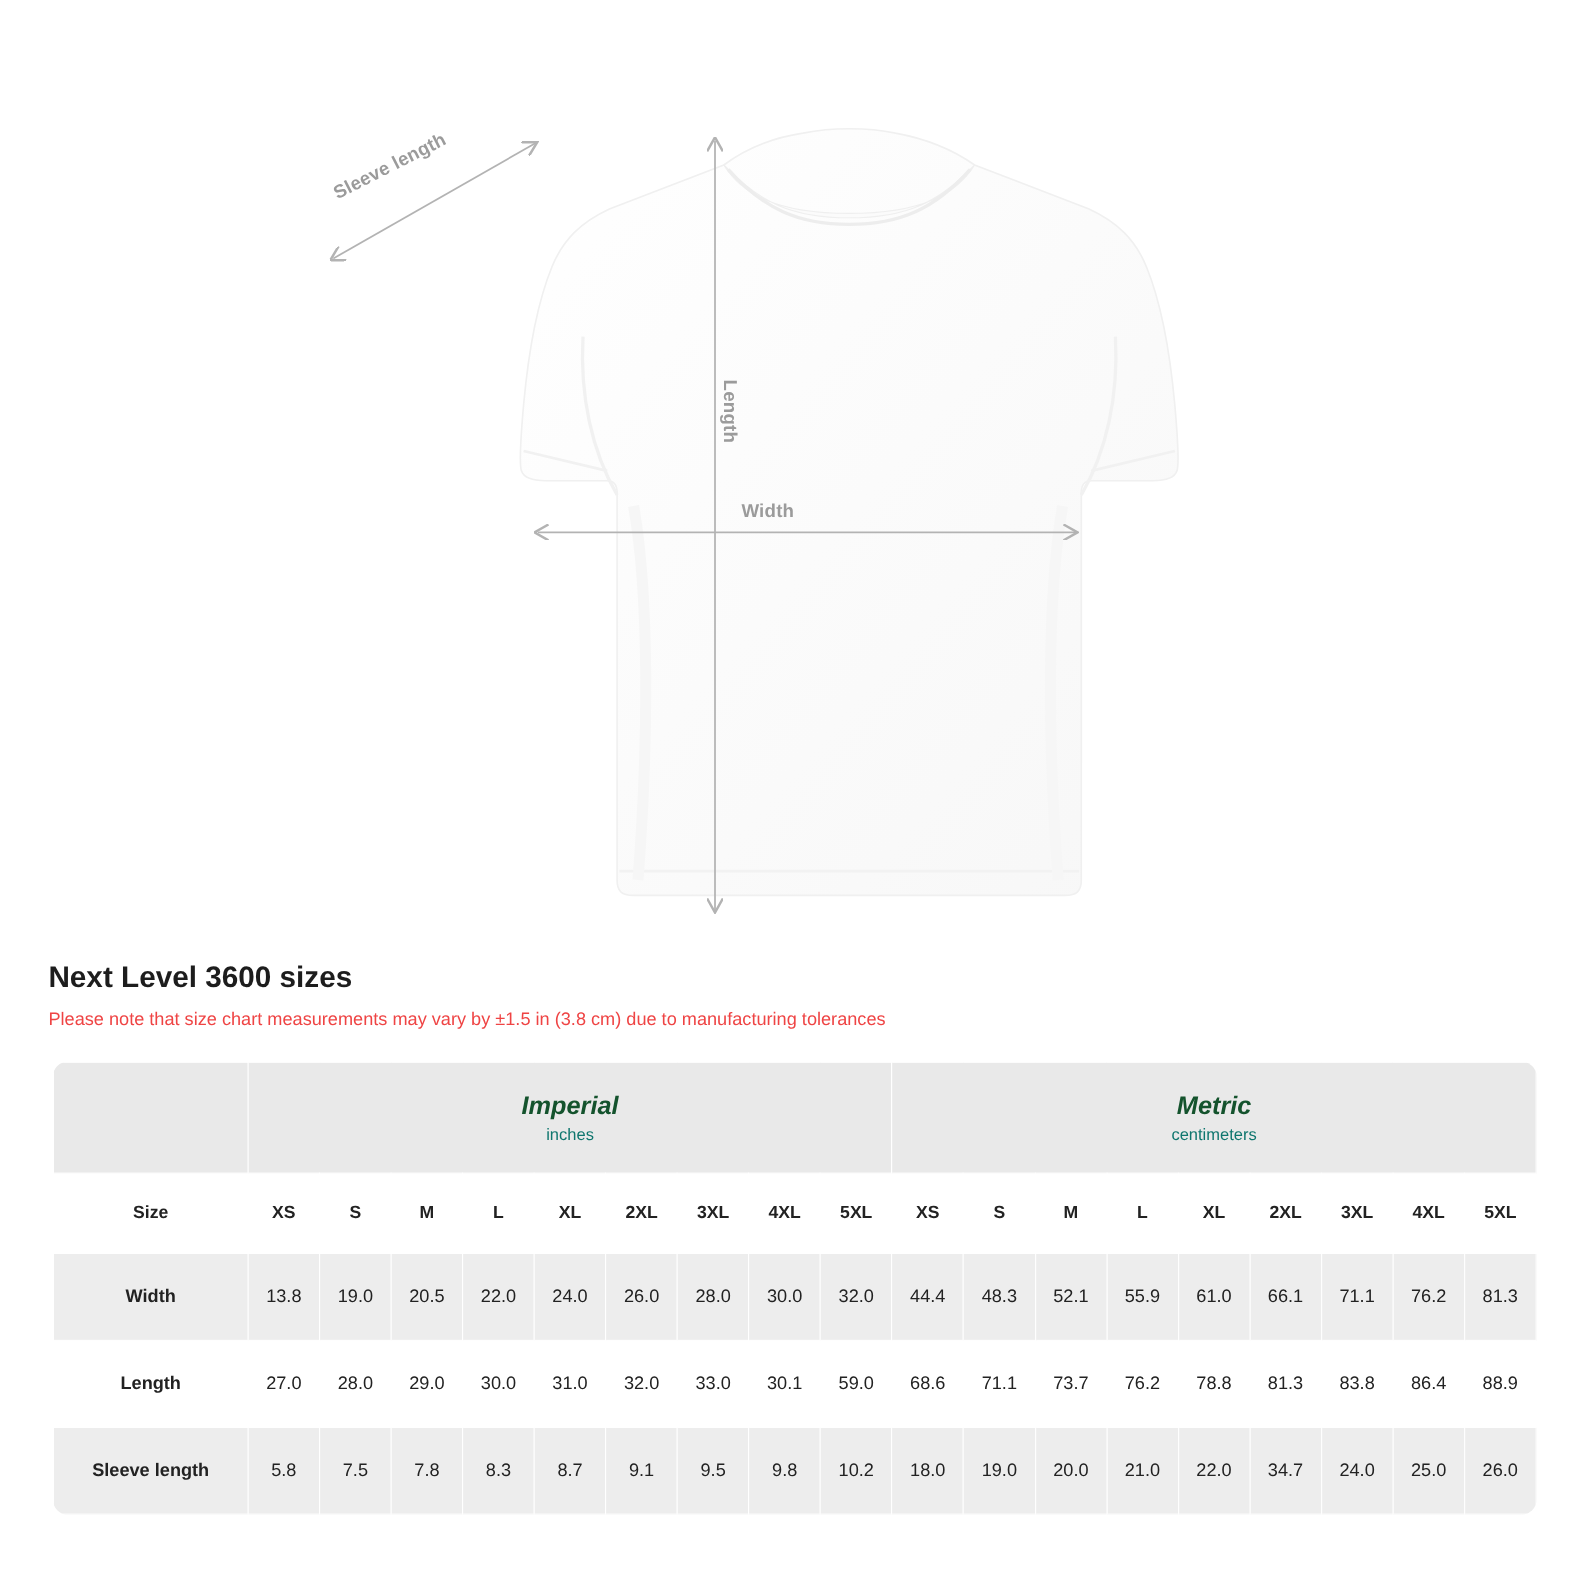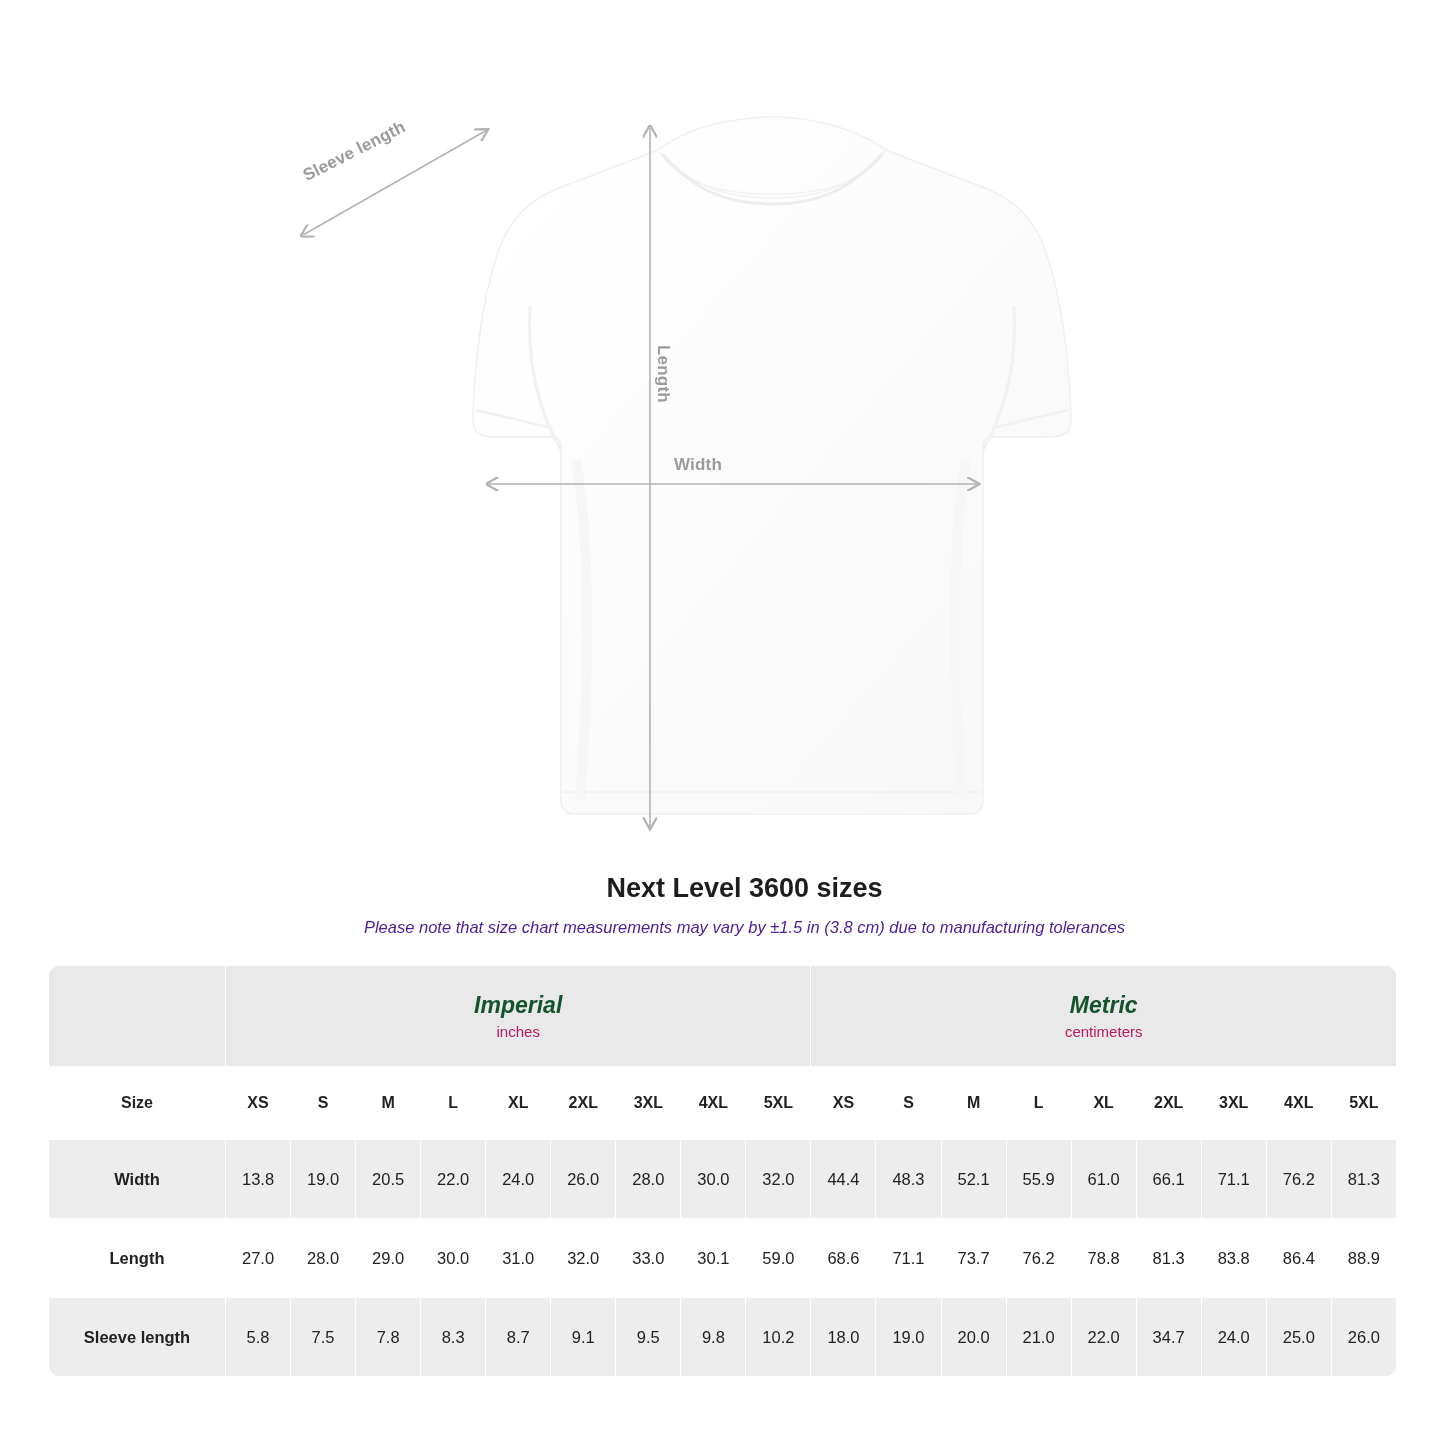--- a/index.html
+++ b/index.html
@@ -55,34 +55,32 @@
     writing-mode: vertical-rl;
     text-orientation: mixed;
   }
   .lbl-width {
     left: 674px;
     top: 455px;
   }
 
   
   .title-block {
-    text-align: center;
     margin-top: 18px;
     margin-left: 44px;
   }
   .main-title {
     font-size: 27px;
     font-weight: bold;
     color: #1d1d1d;
     margin: 0 0 14px 0;
   }
   .subtitle {
     font-size: 16.5px;
-    font-style: italic;
-    color: #4c1d95;
+    color: #ef4444;
     margin: 0;
   }
 
   
   .table-wrap {
     margin: 28px 48px 0 48px;
     border-radius: 14px;
     overflow: hidden;
   }
   table.size-table {
@@ -104,21 +102,21 @@
   }
   .sys-name {
     font-size: 23px;
     font-weight: bold;
     font-style: italic;
     color: #14532d;
     line-height: 1.15;
   }
   .sys-unit {
     font-size: 15px;
-    color: #be185d;
+    color: #0f766e;
     font-style: normal;
     font-weight: normal;
     margin-top: 4px;
   }
   .corner {
     background: #e9e9e9;
   }
   tr.row-size td {
     background: #ffffff;
     height: 72px;

